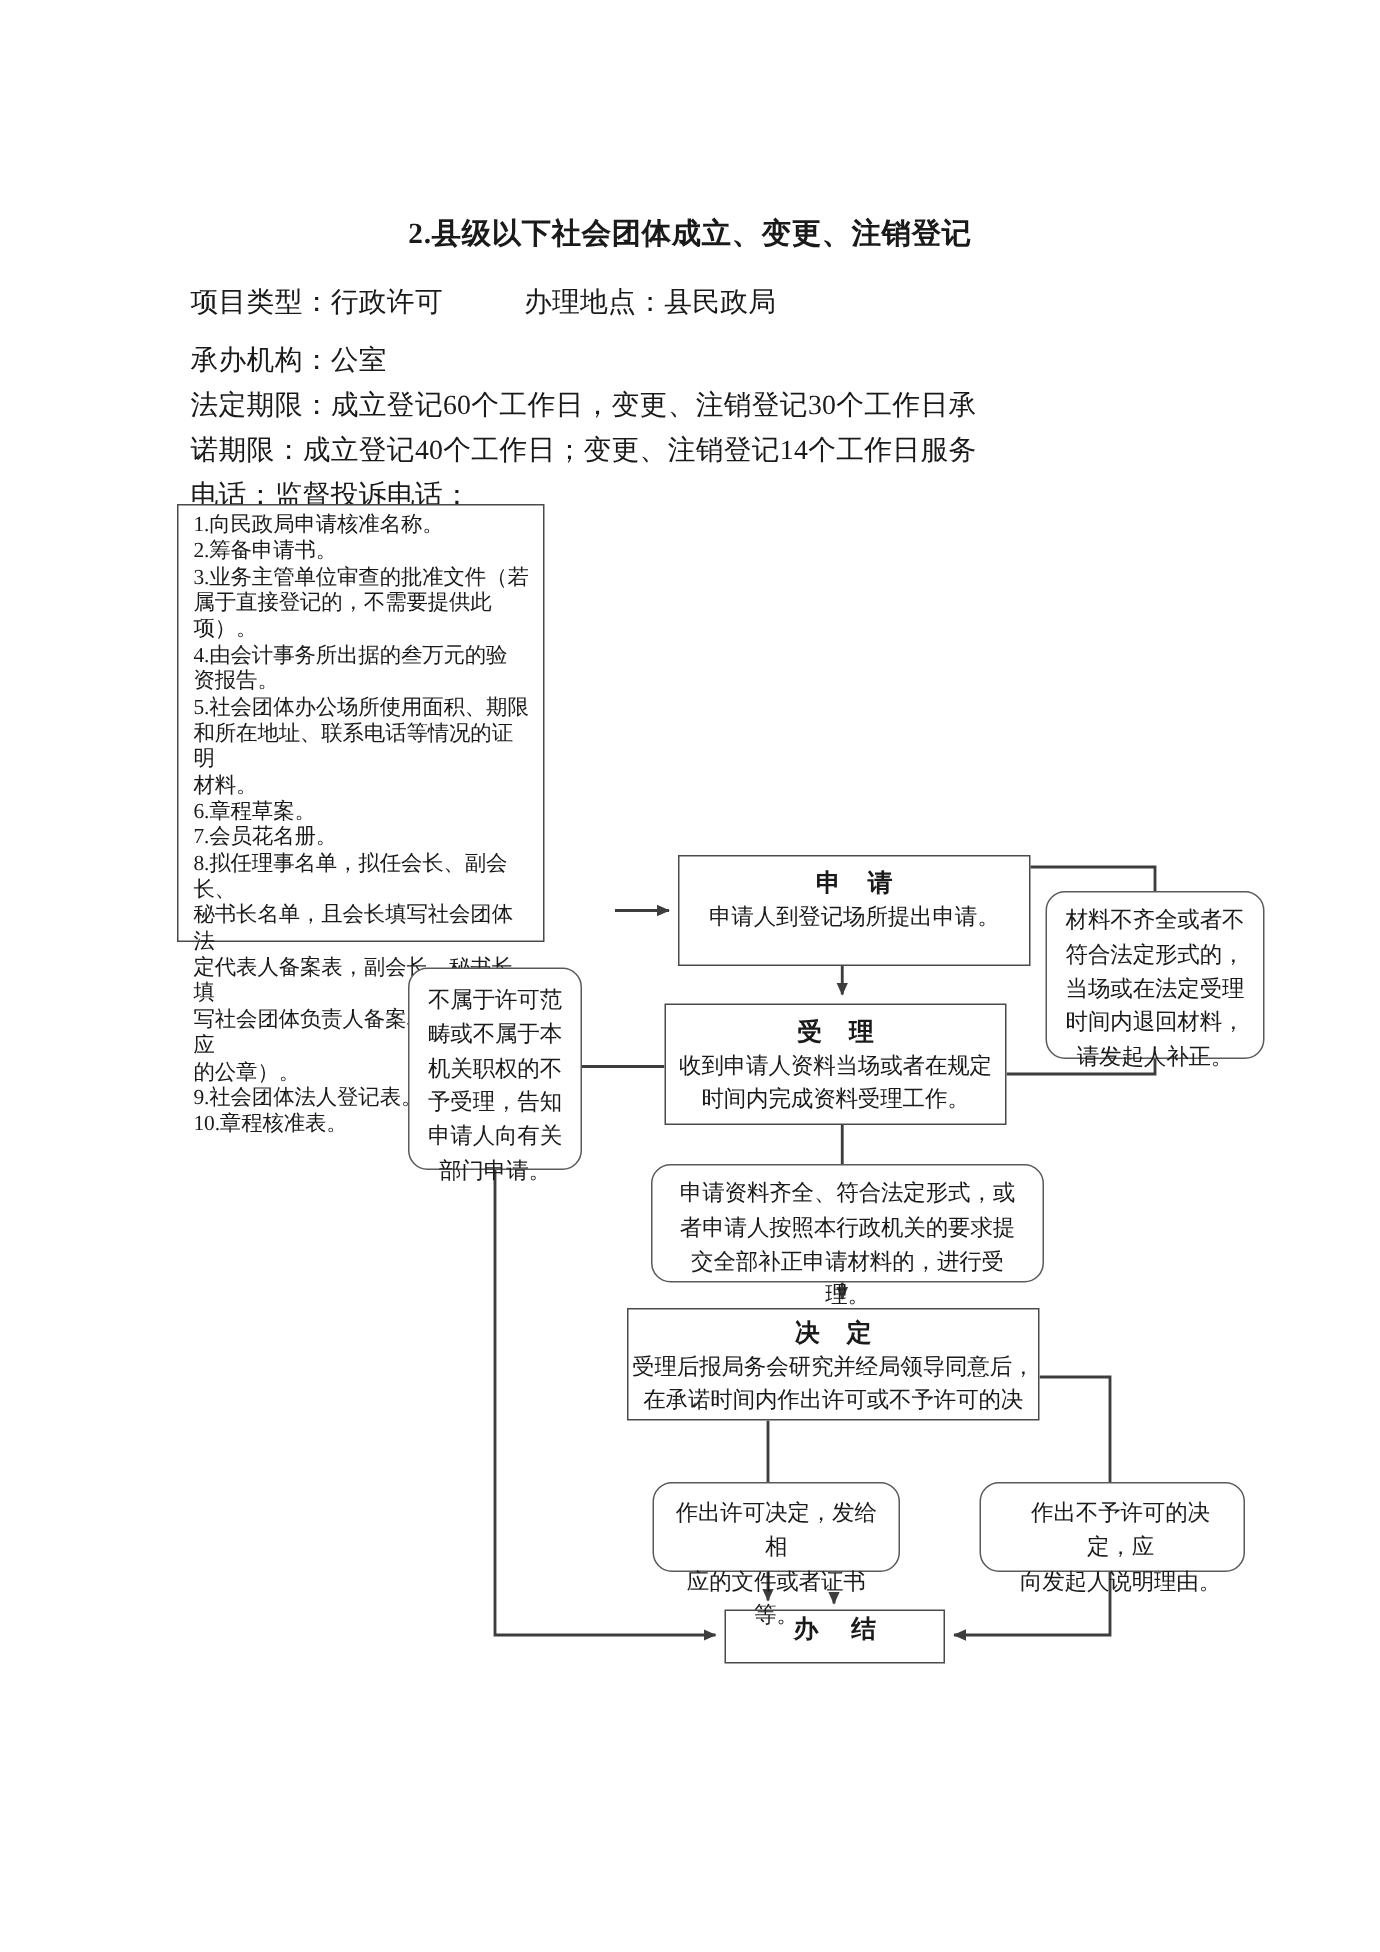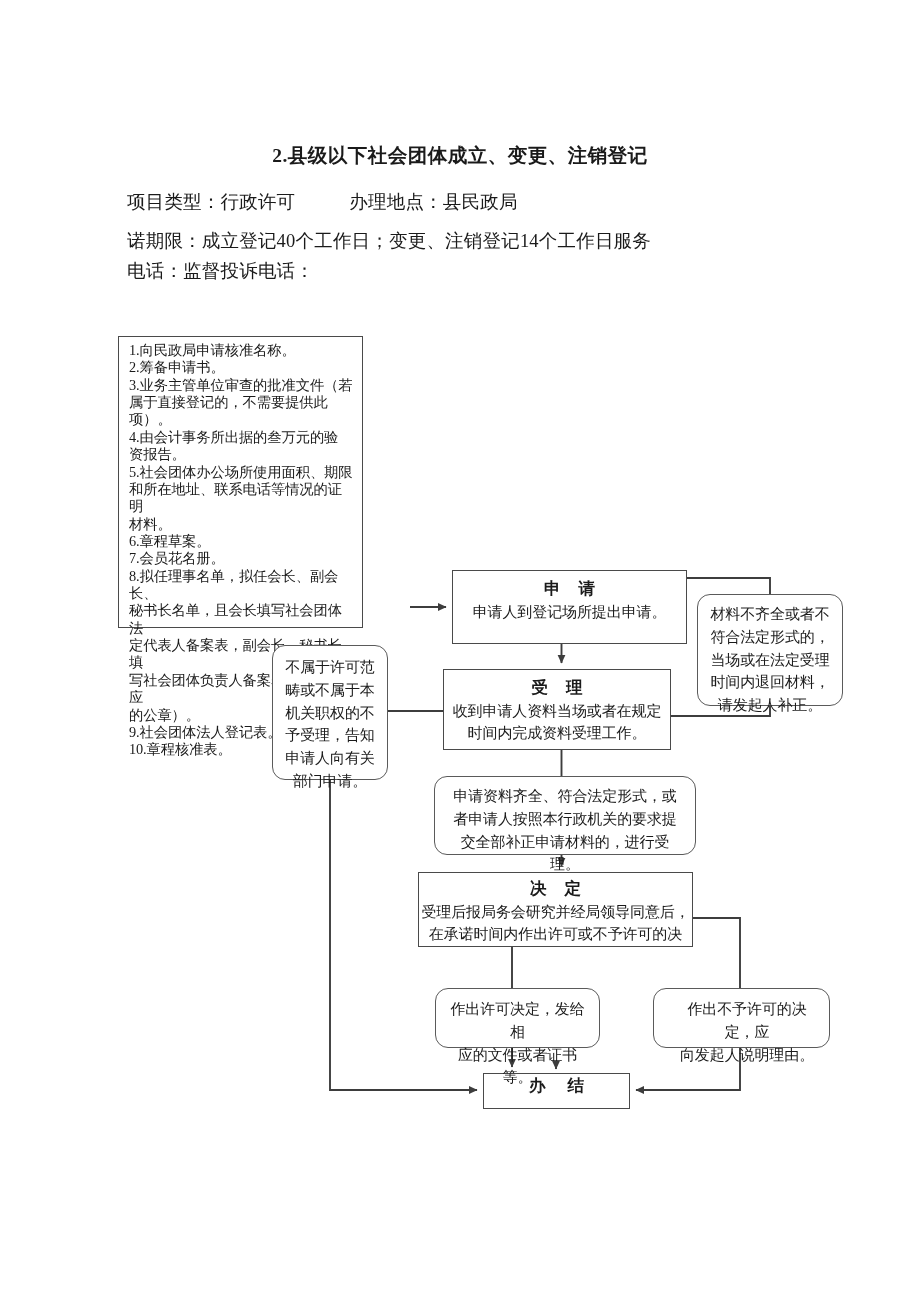--- a/index.html
+++ b/index.html
@@ -131,20 +131,22 @@
 </style>
 </head>
 <body>
 
 <div class="page">
 
   <div class="doc-title">2.县级以下社会团体成立、变更、注销登记</div>
 
   <div class="meta-block">
     <div class="meta-line row1"><span>项目类型：行政许可</span><span class="meta-gap"></span><span>办理地点：县民政局</span></div>
+    <div class="meta-line">承办机构：公室</div>
+    <div class="meta-line">法定期限：成立登记60个工作日，变更、注销登记30个工作日承</div>
     <div class="meta-line">诺期限：成立登记40个工作日；变更、注销登记14个工作日服务</div>
     <div class="meta-line">电话：监督投诉电话：</div>
   </div>
 
   <div class="materials-box">
     <div class="materials-list">
       <div>1.向民政局申请核准名称。</div>
       <div>2.筹备申请书。</div>
       <div>3.业务主管单位审查的批准文件（若
 属于直接登记的，不需要提供此项）。</div>

